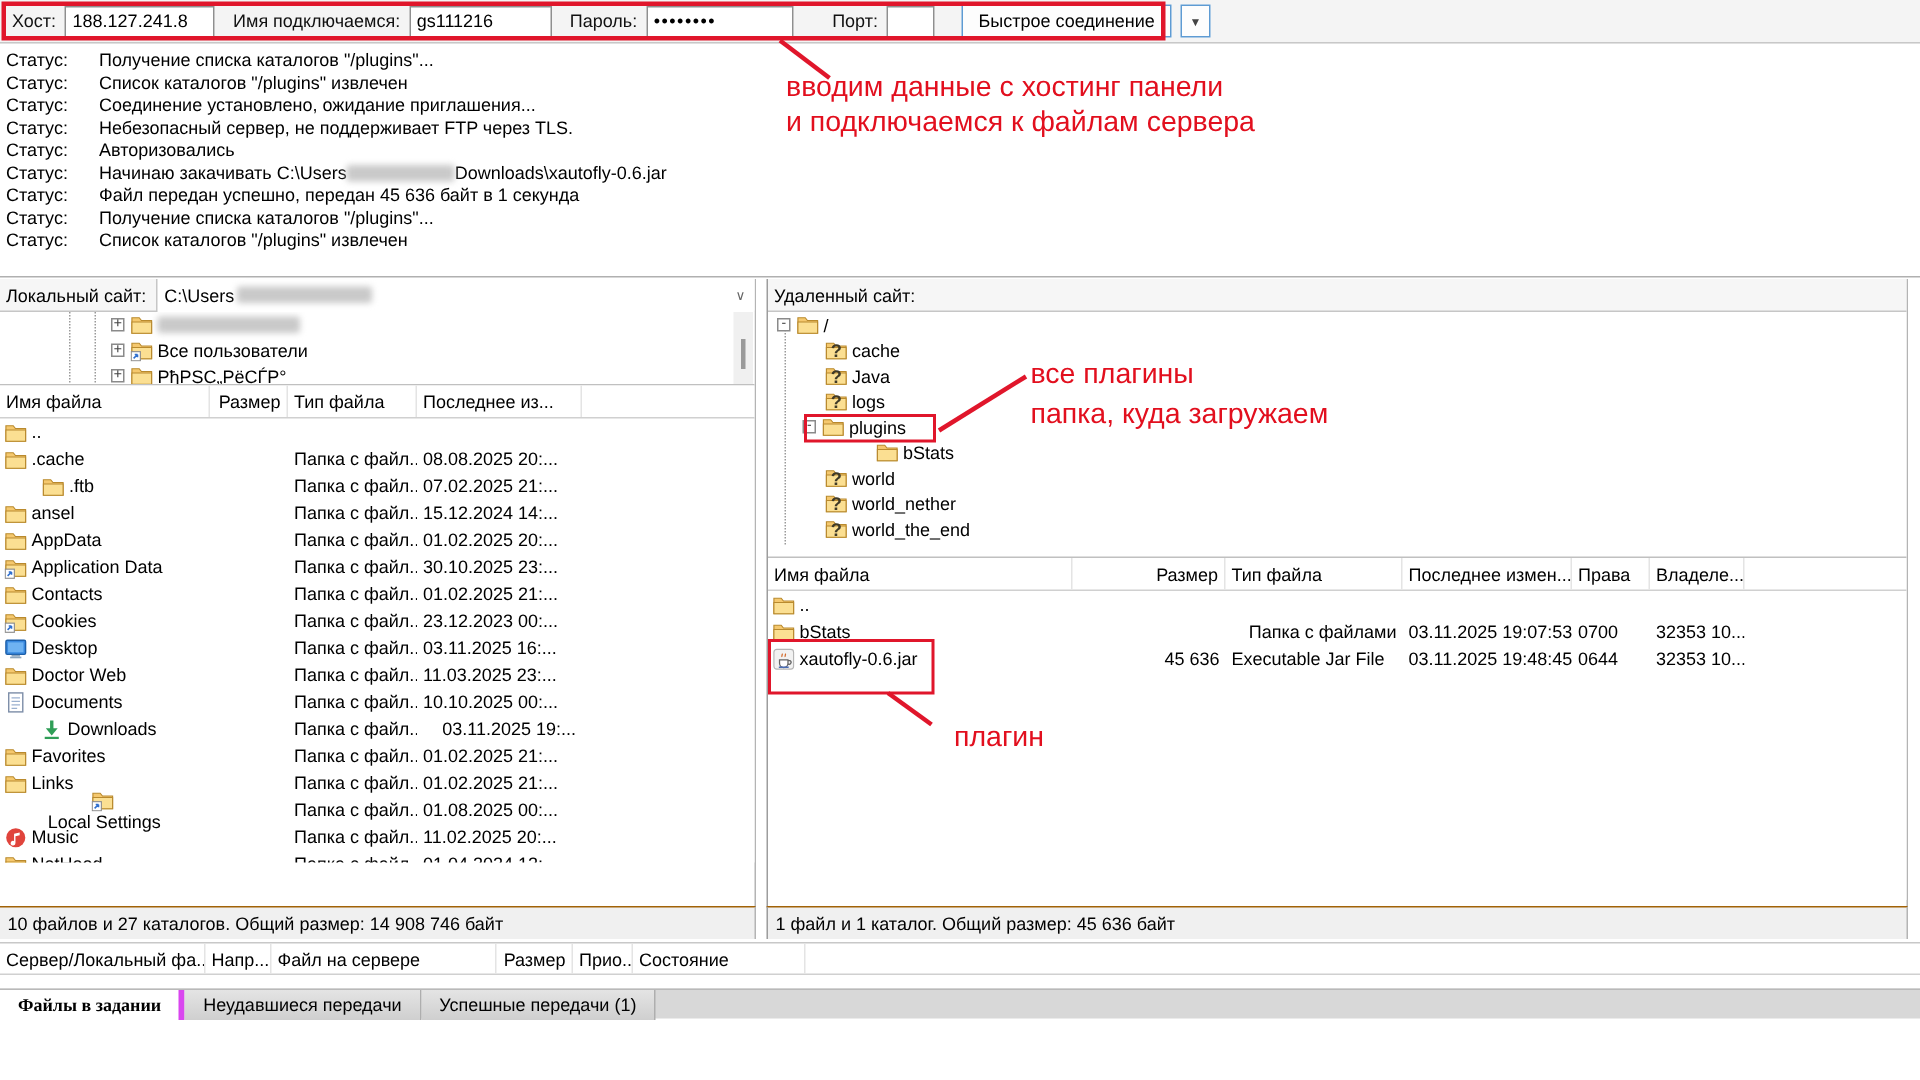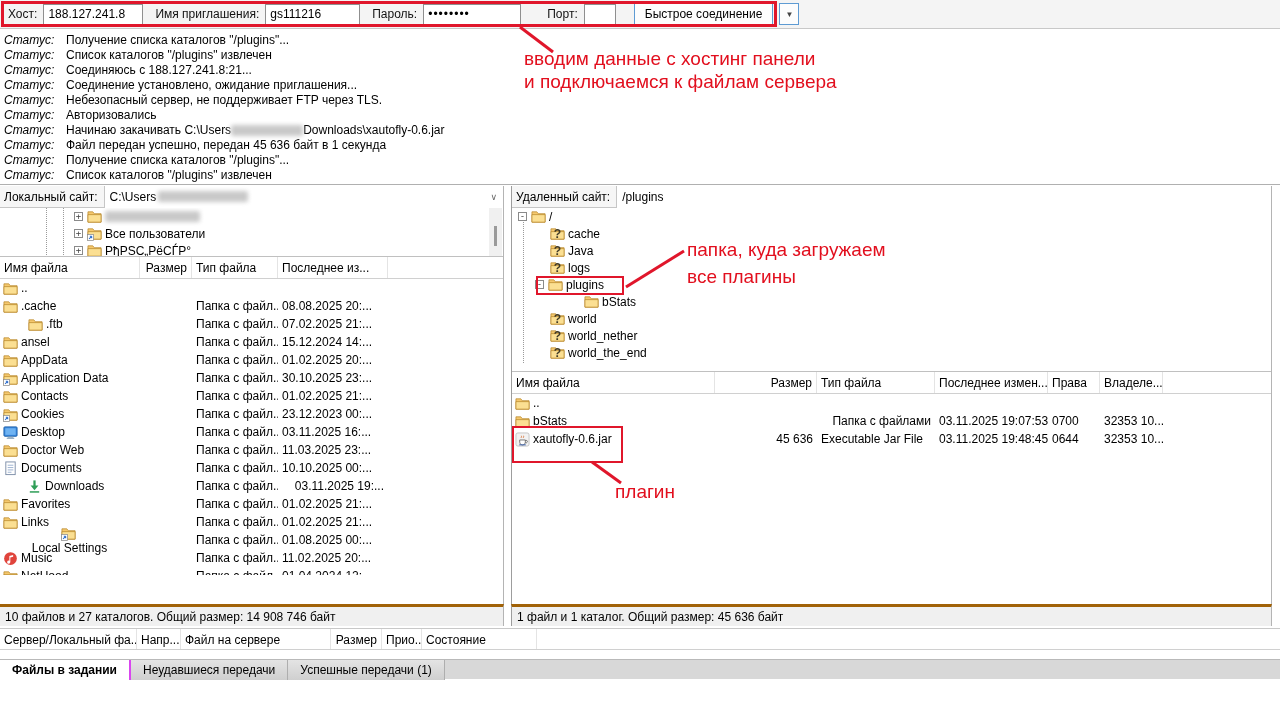--- a/index.html
+++ b/index.html
@@ -22,21 +22,21 @@
 
   
   .anno-box { border:2px solid #e0162b; background:transparent; pointer-events:none; z-index:50; }
   .anno-text { color:#e20f1e; font-size:19px; line-height:23px; z-index:50; pointer-events:none; }
   #anno-svg { left:0; top:0; width:1280px; height:720px; pointer-events:none; z-index:49; }
 
   
   #log { left:0; top:31px; width:1280px; height:154px; background:#fff; border-bottom:1px solid #b0b0b0;
          padding:2px 0 0 4px; overflow:hidden; }
   .logrow { height:15px; line-height:15px; white-space:nowrap; }
-  .loglabel { display:inline-block; width:62px;font-style:italic; }
+  .loglabel { display:inline-block; width:62px; }
   .blur { display:inline-block; height:11px; background:#c9c9c9; filter:blur(2px);
           border-radius:2px; vertical-align:middle; }
 
   
   .sitebar { height:22px; display:flex; align-items:center; border-bottom:1px solid #c6c6c6; background:#f6f6f6; }
   .sitebar .lbl { padding:0 6px 0 4px; background:#f6f6f6; }
   .combo { flex:1; height:22px; border-left:1px solid #c6c6c6; background:#fff; display:flex;
            align-items:center; padding-left:5px; position:relative; }
   .combo .arrow { position:absolute; right:6px; color:#666; font-size:9px; }
 
@@ -59,59 +59,58 @@
   .lheader { display:flex; border-bottom:1px solid #d0d0d0; background:#fff; height:22px; position:relative; }
   .hcell { border-right:1px solid #e4e4e4; padding:4px 4px 0 4px; overflow:hidden; white-space:nowrap; position:relative; }
   .hcell.r { text-align:right; }
   .sortmark { position:absolute; top:-3px; left:50%; font-size:9px; color:#666; }
   .flist { overflow:hidden; background:#fff; }
   .frow { display:flex; height:18px; align-items:center; white-space:nowrap; }
   .fcell { overflow:hidden; padding:0 4px; white-space:nowrap; flex:none; }
   .fcell.name { display:flex; align-items:center; padding-left:3px; }
   .fcell.r { text-align:right; }
 
-  .statusbar { top:604px; height:22px; background:#f0f0f0; border-top:3px solid #a16207;
+  .statusbar { top:604px; height:22px; background:#f0f0f0; border-top:1px solid #a16207;
                display:flex; align-items:center; padding-left:5px; }
 
   
   #qhdr { left:0; top:628px; width:1280px; height:22px; background:#fff; border-top:1px solid #c8c8c8;
           border-bottom:1px solid #d0d0d0; display:flex; }
   #qempty { left:0; top:651px; width:1280px; height:8px; background:#fff; }
   #tabs { left:0; top:659px; width:1280px; height:20px; background:#d8d8d8; border-top:1px solid #b9b9b9;
           display:flex; }
   .tab { height:20px; display:flex; align-items:center; justify-content:flex-start; padding:0 12px;
          border-right:1px solid #aeaeae; background:linear-gradient(#e4e4e4,#cfcfcf); }
-  .tab.active { background:#fff; font-weight:bold; border-right:2px solid #d946ef; }
+  .tab.active { background:#fff; font-weight:bold; border-right:4px solid #d946ef;font-family:Liberation Serif, serif; }
 
   
   .sbtrack { position:absolute; background:#f0f0f0; }
   .sbthumb { position:absolute; background:#9a9a9a; }
 </style>
 </head>
 <body>
 
 <div id="app">
 
   <div id="qcbar" class="abs">
     <label>Хост:</label>
     <input id="host-input" class="ti" value="188.127.241.8" style="">
-    <label style="margin-left:6px">Имя приглашения:</label>
+    <label style="margin-left:6px">Имя подключаемся:</label>
     <input id="user-input" class="ti" value="gs111216" style="">
     <label style="margin-left:6px">Пароль:</label>
     <input id="pass-input" class="ti" value="••••••••" style="">
     <label style="margin-left:20px">Порт:</label>
     <input id="port-input" class="ti" value="" style="">
     <button id="qc-btn" style="margin-left:12px">Быстрое соединение</button>
     <button id="qc-dd">▼</button>
   </div>
 
   <div id="log" class="abs">
       <div class="logrow"><span class="loglabel">Статус:</span><span class="logmsg">Получение списка каталогов "/plugins"...</span></div>
       <div class="logrow"><span class="loglabel">Статус:</span><span class="logmsg">Список каталогов "/plugins" извлечен</span></div>
-      <div class="logrow"><span class="loglabel">Статус:</span><span class="logmsg">Соединяюсь с 188.127.241.8:21...</span></div>
       <div class="logrow"><span class="loglabel">Статус:</span><span class="logmsg">Соединение установлено, ожидание приглашения...</span></div>
       <div class="logrow"><span class="loglabel">Статус:</span><span class="logmsg">Небезопасный сервер, не поддерживает FTP через TLS.</span></div>
       <div class="logrow"><span class="loglabel">Статус:</span><span class="logmsg">Авторизовались</span></div>
       <div class="logrow"><span class="loglabel">Статус:</span><span class="logmsg">Начинаю закачивать C:\Users<span class="blur" style="width: 72px;"></span>Downloads\xautofly-0.6.jar</span></div>
       <div class="logrow"><span class="loglabel">Статус:</span><span class="logmsg">Файл передан успешно, передан 45 636 байт в 1 секунда</span></div>
       <div class="logrow"><span class="loglabel">Статус:</span><span class="logmsg">Получение списка каталогов "/plugins"...</span></div>
       <div class="logrow"><span class="loglabel">Статус:</span><span class="logmsg">Список каталогов "/plugins" извлечен</span></div>
     </div>
 
   <div id="lpane" class="abs">
@@ -417,23 +416,20 @@
           <div class="fcell r" style="width: 52px;"></div>
           <div class="fcell" style="width: 86px;">Папка с файл...</div>
           <div class="fcell" style="width: 110px;">01.04.2024 12:...</div>
         </div>
       </div>
   </div>
 
   <div id="rpane" class="abs">
     <div class="sitebar">
       <span class="lbl">Удаленный сайт:</span>
-      <div class="combo">
-        <span>/plugins</span>
-      </div>
     </div>
     <div id="rtree" class="treebox">
       <div class="guide" style="left:11px;top:10px;height:145px"></div>
     <div class="trow" style="padding-left: 6px; height: 17px;">
           <span class="exp">-</span>
           <span class="icon">
             <svg width="15" height="15" viewBox="0 0 16 16">
               <path d="M1 3h5.2l1.6 2H15v9H1z" fill="#f5c86e" stroke="#b98a2e" stroke-width=".8"></path>
               <path d="M1 6h14v8H1z" fill="#fbdf92" stroke="#b98a2e" stroke-width=".8"></path>
             </svg>
@@ -620,24 +616,24 @@
 
   <div class="anno-box abs" style="left:1px;top:1px;width:776px;height:26px;border-width:3px"></div>
   <div class="anno-box abs" style="left:536px;top:276px;width:88px;height:19px"></div>
   <div class="anno-box abs" style="left:512px;top:426px;width:111px;height:37px"></div>
 
   <div class="anno-text abs" style="left:524px;top:47px">
     <div>вводим данные с хостинг панели</div>
     <div>и подключаемся к файлам сервера</div>
   </div>
   <div class="anno-text abs" style="left:687px;top:236px;line-height:27px">
+    <div>все плагины</div>
     <div>папка, куда загружаем</div>
-    <div>все плагины</div>
-  </div>
-  <div class="anno-text abs" style="left:615px;top:480px">
+  </div>
+  <div class="anno-text abs" style="left:636px;top:480px">
     <span>плагин</span>
   </div>
 
   <svg id="anno-svg" class="abs">
     <line x1="520" y1="27" x2="553" y2="52" stroke="#e0162b" stroke-width="3"></line>
     <line x1="626" y1="287" x2="684" y2="251" stroke="#e0162b" stroke-width="3"></line>
     <line x1="592" y1="462" x2="621" y2="483" stroke="#e0162b" stroke-width="3"></line>
   </svg>
 </div>
 

